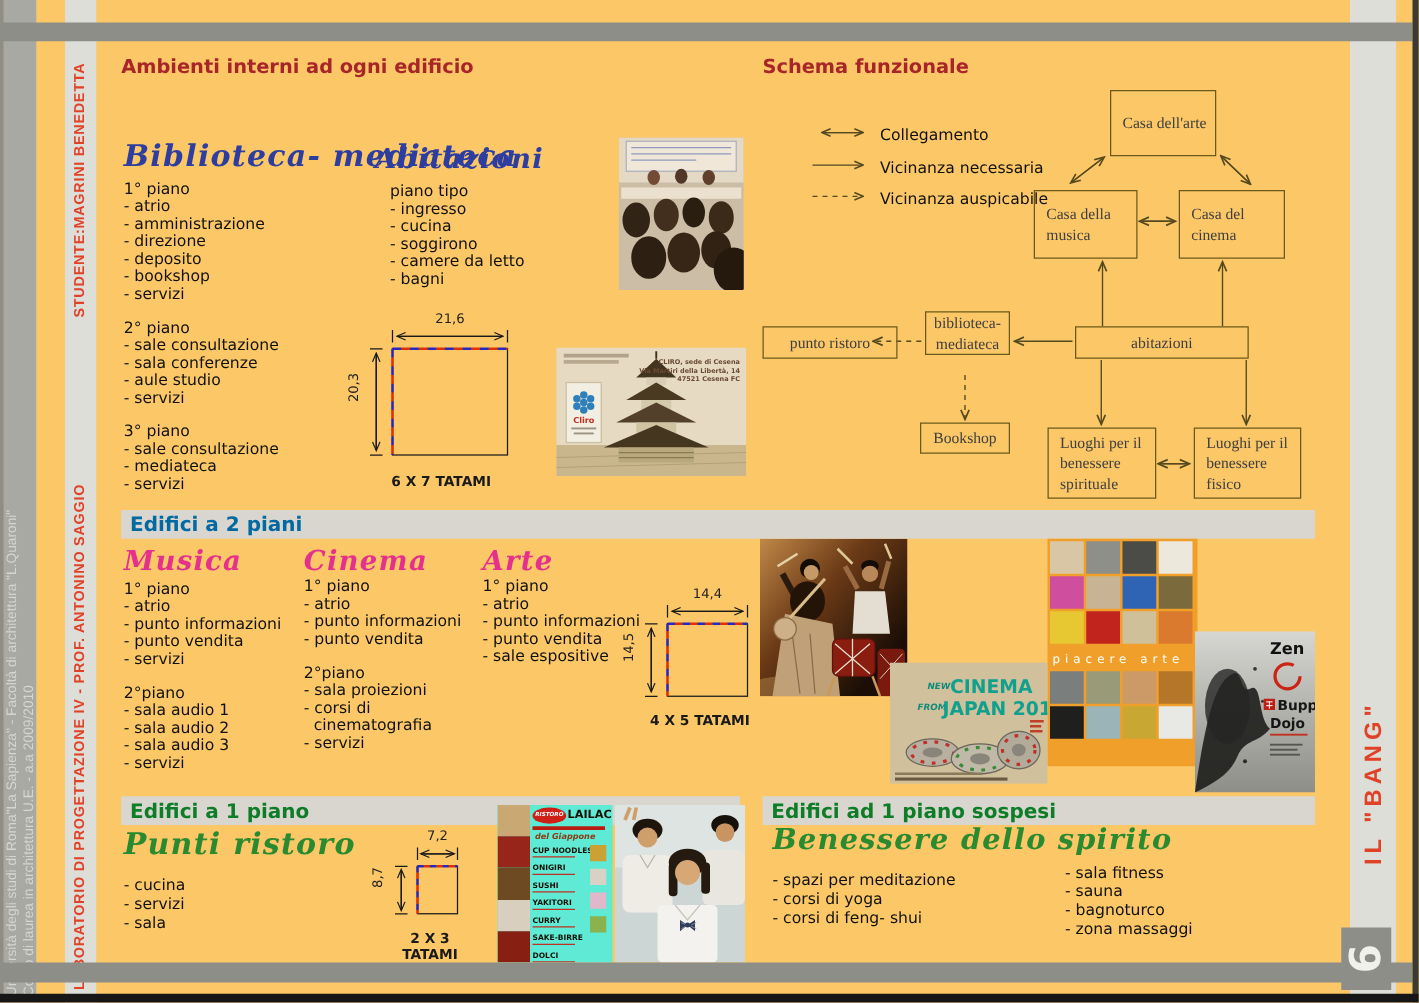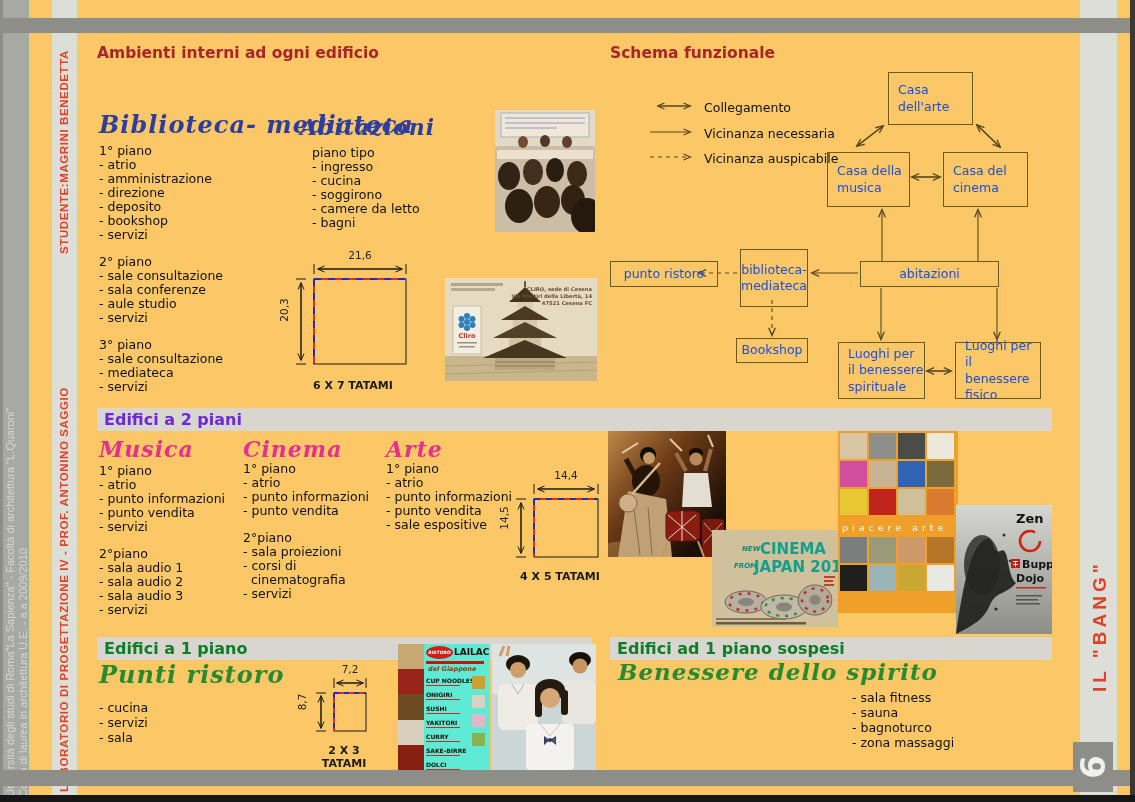--- a/index.html
+++ b/index.html
@@ -21,38 +21,38 @@
   .lab-text{left:58px;top:792px;font-size:11.5px;letter-spacing:.6px;}
   .stud-text{left:58px;top:254px;font-size:11.5px;letter-spacing:.6px;}
   .bang-text{left:1089px;top:692px;font-size:19px;letter-spacing:4px;}
   .page-box{position:absolute;left:1073px;top:742px;width:40px;height:50px;background:#8e8e89;z-index:5;
             display:flex;align-items:center;justify-content:center;}
   .page-box span{transform:rotate(-90deg);color:#f0f0ec;font-size:34px;font-weight:bold;}
   
   .panel-title{position:absolute;font-size:15.5px;font-weight:bold;color:#a8262a;z-index:2;}
   .section-bar{position:absolute;height:23px;background:#d9d6d0;z-index:2;font-size:16px;font-weight:bold;
                line-height:23px;padding-left:7px;box-sizing:border-box;}
-  .c-navy{color:#1c1b8a}.c-pink{color:#6d28d9}.c-green{color:#0e7d28}
+  .c-navy{color:#1c1b8a}.c-pink{color:#0369a1}.c-green{color:#0e7d28}
   
   .script{position:absolute;font-family:"DejaVu Serif","Liberation Serif",serif;font-style:italic;font-weight:bold;
           letter-spacing:1px;z-index:2;}
   .s-blue{color:#2e3ea0}.s-pink{color:#e5308e}.s-green{color:#2a8a2f}
   
   .room-list{position:absolute;font-size:12.5px;line-height:14px;color:#111;z-index:2;}
   .room-list > div{margin-bottom:13px;}
   .room-list div div{white-space:pre-wrap;}
   .loose div{line-height:15px;}
   
   .tatami{position:absolute;z-index:2;}
   .tatami .wlab{position:absolute;text-align:center;font-size:10.5px;color:#222;}
   .tatami .hlab{position:absolute;font-size:10.5px;color:#222;transform:rotate(-90deg);}
   .tatami .cap{position:absolute;font-size:11px;font-weight:bold;color:#1a1a1a;text-align:center;width:100%;}
   
-  .node{position:absolute;border:1px solid #6b5a1a;font-size:12.5px;color:#1d4ed8;z-index:2;
-        display:flex;flex-direction:column;justify-content:center;line-height:1.32;box-sizing:border-box;}
+  .node{position:absolute;border:1px solid #6b5a1a;font-size:12.5px;color:#404040;z-index:2;
+        display:flex;flex-direction:column;justify-content:center;line-height:1.32;box-sizing:border-box;font-family:Liberation Serif, serif;}
   .node.center{align-items:center;text-align:center;}
   .node.left{padding-left:9px;}
   .legend-label{position:absolute;font-size:12.5px;color:#111;z-index:2;}
   .legend-icon{position:absolute;z-index:2;}
   .arrows{position:absolute;left:600px;top:60px;z-index:1;}
   
   .photo{position:absolute;z-index:2;}
   .arte-poster{position:absolute;left:838px;top:431px;width:120px;height:182px;background:#f0a02a;z-index:2;}
   .agrid{position:absolute;left:2px;display:grid;grid-template-columns:repeat(4,27px);gap:2px;}
   .agrid div{width:27px;height:26px;}
@@ -274,21 +274,21 @@
       <line x1="397" y1="228" x2="397" y2="279" marker-end="url(#ah)"></line>
       <line x1="327" y1="311" x2="351" y2="311" marker-end="url(#ah)"></line>
       <line x1="351" y1="311" x2="327" y2="311" marker-end="url(#ah)"></line>
     </g>
   </svg>
 
   <div class="node left" style="left:888px;top:72px;width:85px;height:53px;">Casa dell'arte</div>
   <div class="node left" style="left:827px;top:152px;width:83px;height:55px;">Casa della musica</div>
   <div class="node left" style="left:943px;top:152px;width:85px;height:55px;">Casa del cinema</div>
   <div class="node center" style="left:610px;top:261px;width:108px;height:26px;">punto ristoro</div>
-  <div class="node center" style="left:740px;top:249px;width:68px;height:58px;">biblioteca-mediateca</div>
+  <div class="node center" style="left:740px;top:249px;width:68px;height:35px;">biblioteca-mediateca</div>
   <div class="node center" style="left:860px;top:261px;width:139px;height:26px;">abitazioni</div>
   <div class="node center" style="left:736px;top:338px;width:72px;height:25px;">Bookshop</div>
   <div class="node left" style="left:838px;top:342px;width:87px;height:57px;">Luoghi per il benessere spirituale</div>
   <div class="node left" style="left:955px;top:342px;width:86px;height:57px;">Luoghi per il benessere fisico</div>
 
   <div class="section-bar c-pink" style="left:97px;top:408px;width:955px;">Edifici a 2 piani</div>
   <div class="script s-pink" style="left:99px;top:436px;font-size:22px;">Musica</div>
   <div class="script s-pink" style="left:243px;top:436px;font-size:22px;">Cinema</div>
   <div class="script s-pink" style="left:386px;top:436px;font-size:22px;">Arte</div>
   <div class="room-list" style="left:99px;top:464px;">
@@ -552,20 +552,27 @@
     <rect x="34" y="80" width="48" height="46" rx="4" fill="#f4f2ee"></rect>
     <path d="M48,80 L58,92 L68,80" stroke="#c8c4b8" fill="none"></path>
     <polygon points="52,92 58,96 52,101" fill="#323c5a"></polygon>
     <polygon points="64,92 58,96 64,101" fill="#323c5a"></polygon>
     <path d="M53,94 L57,96 M65,94 L61,96 M53,99 L57,97 M65,99 L61,97" stroke="#8a94ae" stroke-width="0.7" fill="none"></path>
     <circle cx="58" cy="96" r="2" fill="#323c5a"></circle>
   </svg>
 
   <div class="section-bar c-green" style="left:610px;top:637px;width:442px;">Edifici ad 1 piano sospesi</div>
   <div class="script s-green" style="left:618px;top:658px;font-size:23px;">Benessere dello spirito</div>
+  <div class="room-list loose" style="left:618px;top:696px;">
+    <div>
+        <div>- spazi per meditazione</div>
+        <div>- corsi di yoga</div>
+        <div>- corsi di feng- shui</div>
+      </div>
+  </div>
   <div class="room-list loose" style="left:852px;top:690px;">
     <div>
         <div>- sala fitness</div>
         <div>- sauna</div>
         <div>- bagnoturco</div>
         <div>- zona massaggi</div>
       </div>
   </div>
 
 </div>

